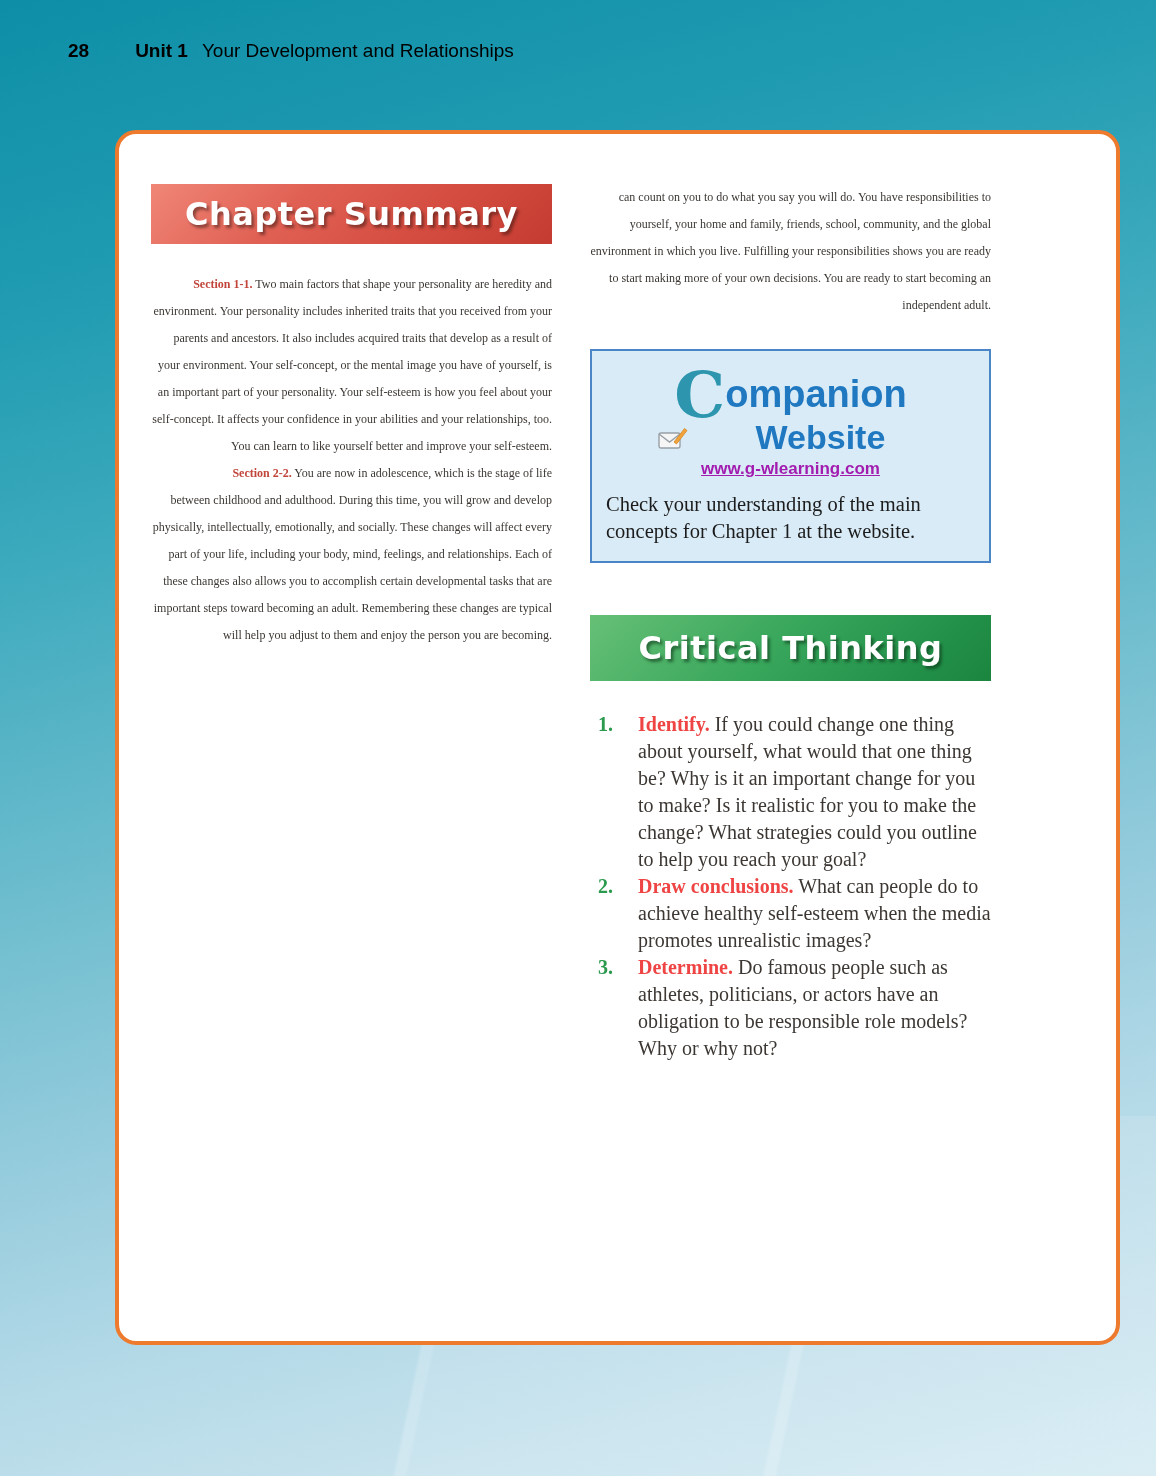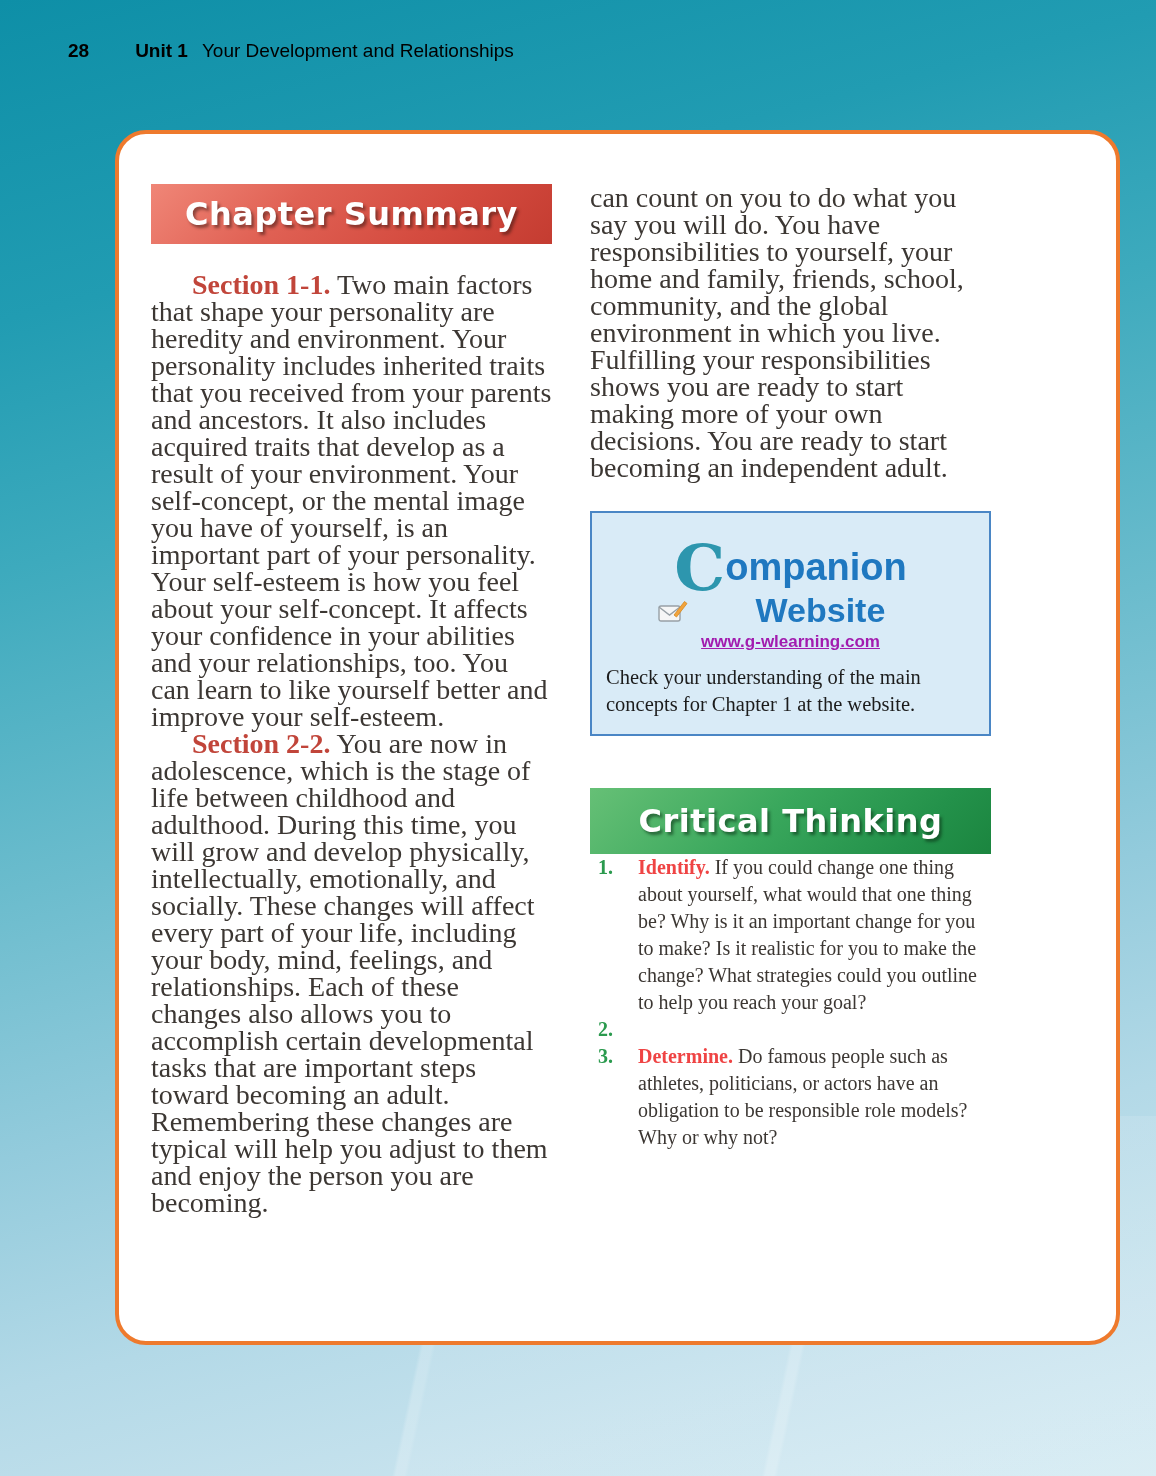--- a/index.html
+++ b/index.html
@@ -27,21 +27,21 @@
     font-size: 19px; white-space: nowrap; z-index: 2;
   }
   .running-head .page-num { font-weight: bold; margin-right: 46px; }
   .running-head .unit-label { font-weight: bold; margin-right: 14px; }
 
   .card {
     position: absolute; left: 115px; top: 130px;
     width: 1005px; height: 1215px;
     background: #ffffff;
     border: 4px solid #ee7a2d;
-    border-radius: 31px;
+    border-radius: 21px;
     z-index: 1;
   }
   .columns {
     display: flex; gap: 38px;
     padding: 50px 125px 0 32px;
   }
   .col { width: 401px; flex: none; }
 
   .banner {
     height: 60px;
@@ -51,36 +51,36 @@
     color: #ffffff;
     text-shadow: 2.5px 2.5px 3px rgba(50,20,15,0.5);
   }
   .banner-red {
     background: linear-gradient(135deg, #f08677 0%, #e06154 35%, #d44b3f 70%, #c43c31 100%);
     margin-bottom: 27px;
   }
   .banner-green {
     height: 66px;
     background: linear-gradient(135deg, #66c076 0%, #39a75c 45%, #23914a 80%, #1b853f 100%);
-    margin-top: 52px; 
+    margin-top: 52px; margin-bottom: 30px;
     text-shadow: 2.5px 2.5px 3px rgba(10,45,20,0.55);
   }
 
   .body-para {
-    font-size: 28px; line-height: 27px; color: #3c3733;
-    text-align: left;
+    font-size: 12px; line-height: 27px; color: #3c3733;
+    text-align: right;
   }
   .body-para.indent { text-indent: 41px; font-family: Liberation Serif, serif; }
   .lead-red { font-weight: bold; color: #c1453a; }
 
   .companion-box {
     margin-top: 30px;
     border: 2px solid #4a86c5;
     background: #d9ebf7;
-    padding: 26px 14px 16px;
+    padding: 15px 14px 16px;
   }
   .logo-row { display: inline-block; position: relative; line-height: 1; }
   .logo-icon { position: absolute; left: -16px; bottom: 2px; }
   .logo-c {
     font-family: "DejaVu Serif", serif; font-weight: bold;
     font-size: 64px; color: #2d96ae; line-height: 0.9; vertical-align: -10px;
   }
   .logo-rest {
     font-family: "Liberation Sans", sans-serif; font-weight: bold;
     font-size: 38px; color: #1f78c0;
@@ -164,20 +164,24 @@
       <div class="ct-list">
         <div class="ct-item">
           <span class="ct-num">1.</span>
           <span class="ct-body">
             <span class="ct-lead">Identify.</span>
             <span>If you could change one thing about yourself, what would that one thing be? Why is it an important change for you to make? Is it realistic for you to make the change? What strategies could you outline to help you reach your goal?</span>
           </span>
         </div>
         <div class="ct-item">
           <span class="ct-num">2.</span>
+          <span class="ct-body">
+            <span class="ct-lead">Draw conclusions.</span>
+            <span>What can people do to achieve healthy self-esteem when the media promotes unrealistic images?</span>
+          </span>
         </div>
         <div class="ct-item">
           <span class="ct-num">3.</span>
           <span class="ct-body">
             <span class="ct-lead">Determine.</span>
             <span>Do famous people such as athletes, politicians, or actors have an obligation to be responsible role models? Why or why not?</span>
           </span>
         </div>
       </div>
     </div>

